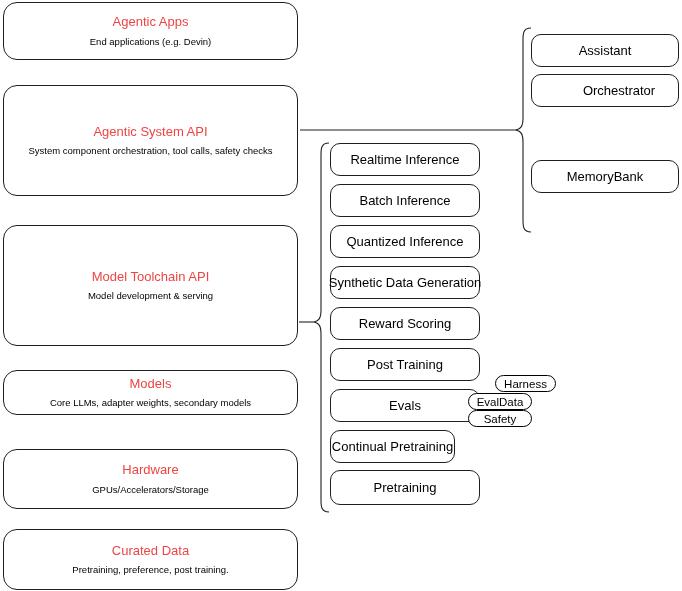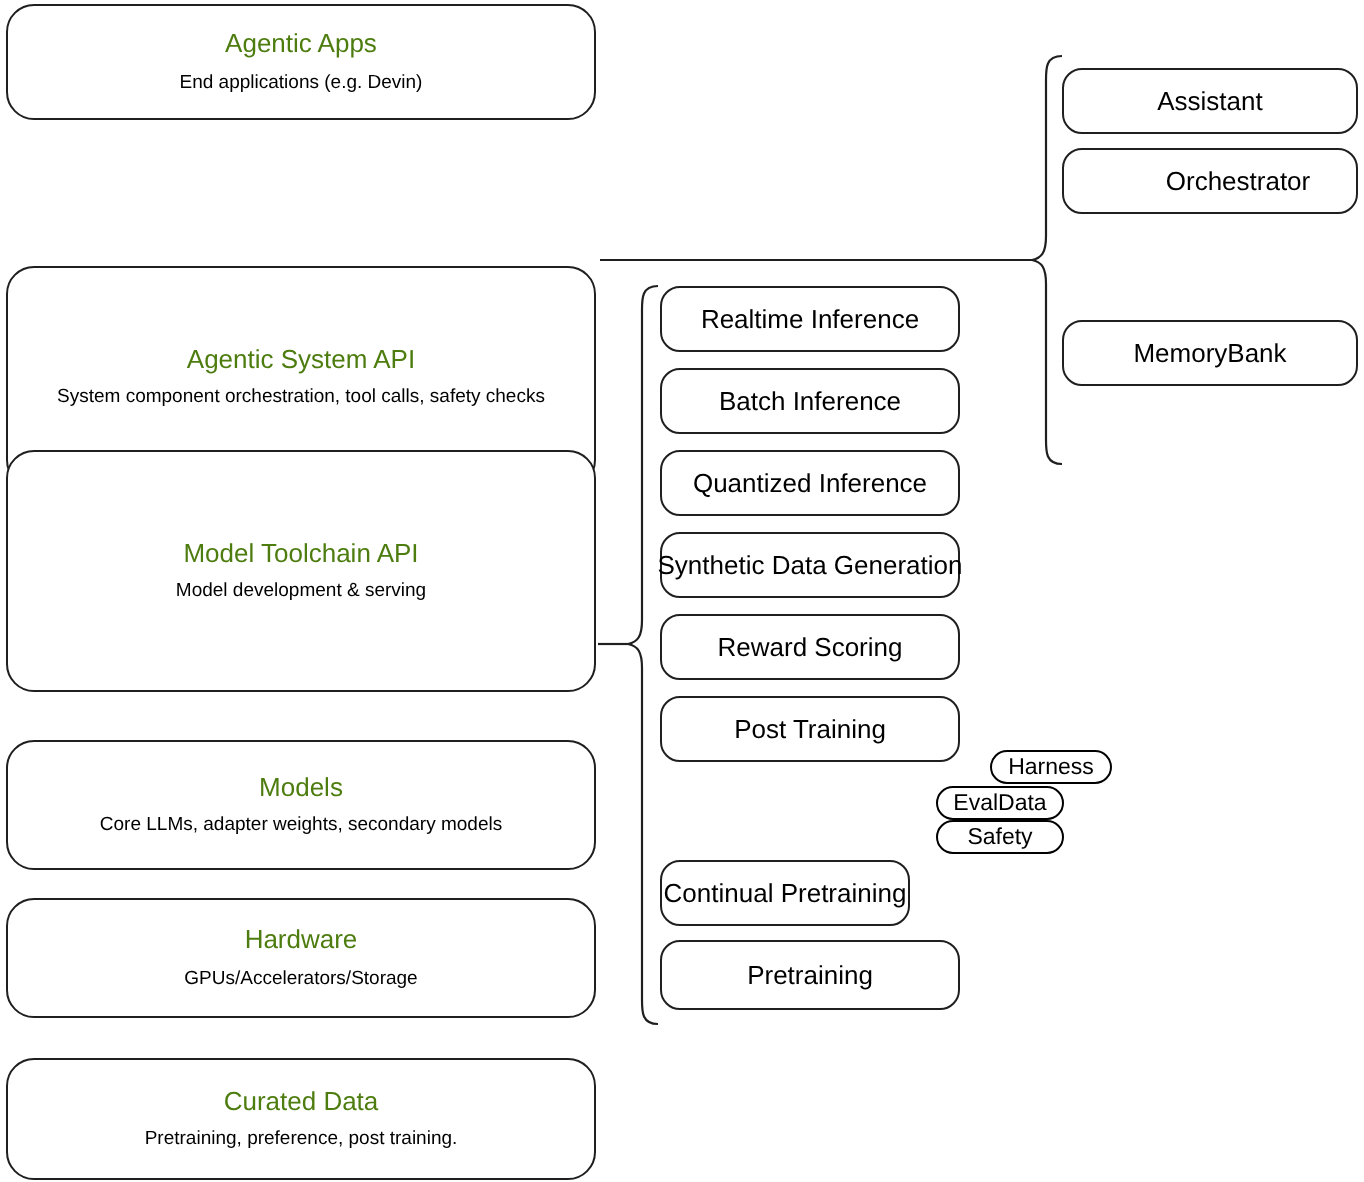--- a/index.html
+++ b/index.html
@@ -30,21 +30,21 @@
     background: #ffffff;
     display: flex;
     flex-direction: column;
     align-items: center;
     justify-content: center;
     text-align: center;
     line-height: 1.25;
   }
   .rbox .ttl {
     font-size: 13px;
-    color: #4d7c0f;
+    color: #ef4444;
     white-space: nowrap;
   }
   .rbox .sub {
     font-size: 9.5px;
     color: #000;
     margin-top: 5px;
     white-space: nowrap;
   }
   
   .layer { border-radius: 14px; }
@@ -114,31 +114,31 @@
              C 321 506, 321 512, 329 512"></path>
 
     <line x1="299" y1="322" x2="314" y2="322"></line>
   </svg>
 
   <div class="rbox layer" style="left:3px; top:2px; width:295px; height:58px;">
     <div class="ttl">Agentic Apps</div>
     <div class="sub">End applications (e.g. Devin)</div>
   </div>
 
-  <div class="rbox layer" style="left:3px; top:85px; width:295px; height:111px;margin-top:48px;">
+  <div class="rbox layer" style="left:3px; top:85px; width:295px; height:111px;">
     <div class="ttl">Agentic System API</div>
     <div class="sub">System component orchestration, tool calls, safety checks</div>
   </div>
 
   <div class="rbox layer" style="left:3px; top:225px; width:295px; height:121px;">
     <div class="ttl">Model Toolchain API</div>
     <div class="sub">Model development &amp; serving</div>
   </div>
 
-  <div class="rbox layer" style="left:3px; top:370px; width:295px; height:65px;">
+  <div class="rbox layer" style="left:3px; top:370px; width:295px; height:45px;">
     <div class="ttl">Models</div>
     <div class="sub">Core LLMs, adapter weights, secondary models</div>
   </div>
 
   <div class="rbox layer" style="left:3px; top:449px; width:295px; height:60px;">
     <div class="ttl">Hardware</div>
     <div class="sub">GPUs/Accelerators/Storage</div>
   </div>
 
   <div class="rbox layer" style="left:3px; top:529px; width:295px; height:61px;">
@@ -157,20 +157,23 @@
   </div>
   <div class="smallbox" style="left:330px; top:266px; width:150px; height:33px;">
     <span>Synthetic Data Generation</span>
   </div>
   <div class="smallbox" style="left:330px; top:307px; width:150px; height:33px;">
     <span>Reward Scoring</span>
   </div>
   <div class="smallbox" style="left:330px; top:348px; width:150px; height:33px;">
     <span>Post Training</span>
   </div>
+  <div class="smallbox" style="left:330px; top:389px; width:150px; height:33px;">
+    <span>Evals</span>
+  </div>
   <div class="smallbox" style="left:330px; top:430px; width:125px; height:33px;">
     <span>Continual Pretraining</span>
   </div>
   <div class="smallbox" style="left:330px; top:470px; width:150px; height:35px;">
     <span>Pretraining</span>
   </div>
 
   <div class="pill" style="left:495px; top:375px; width:61px; height:17px;">
     <span>Harness</span>
   </div>

